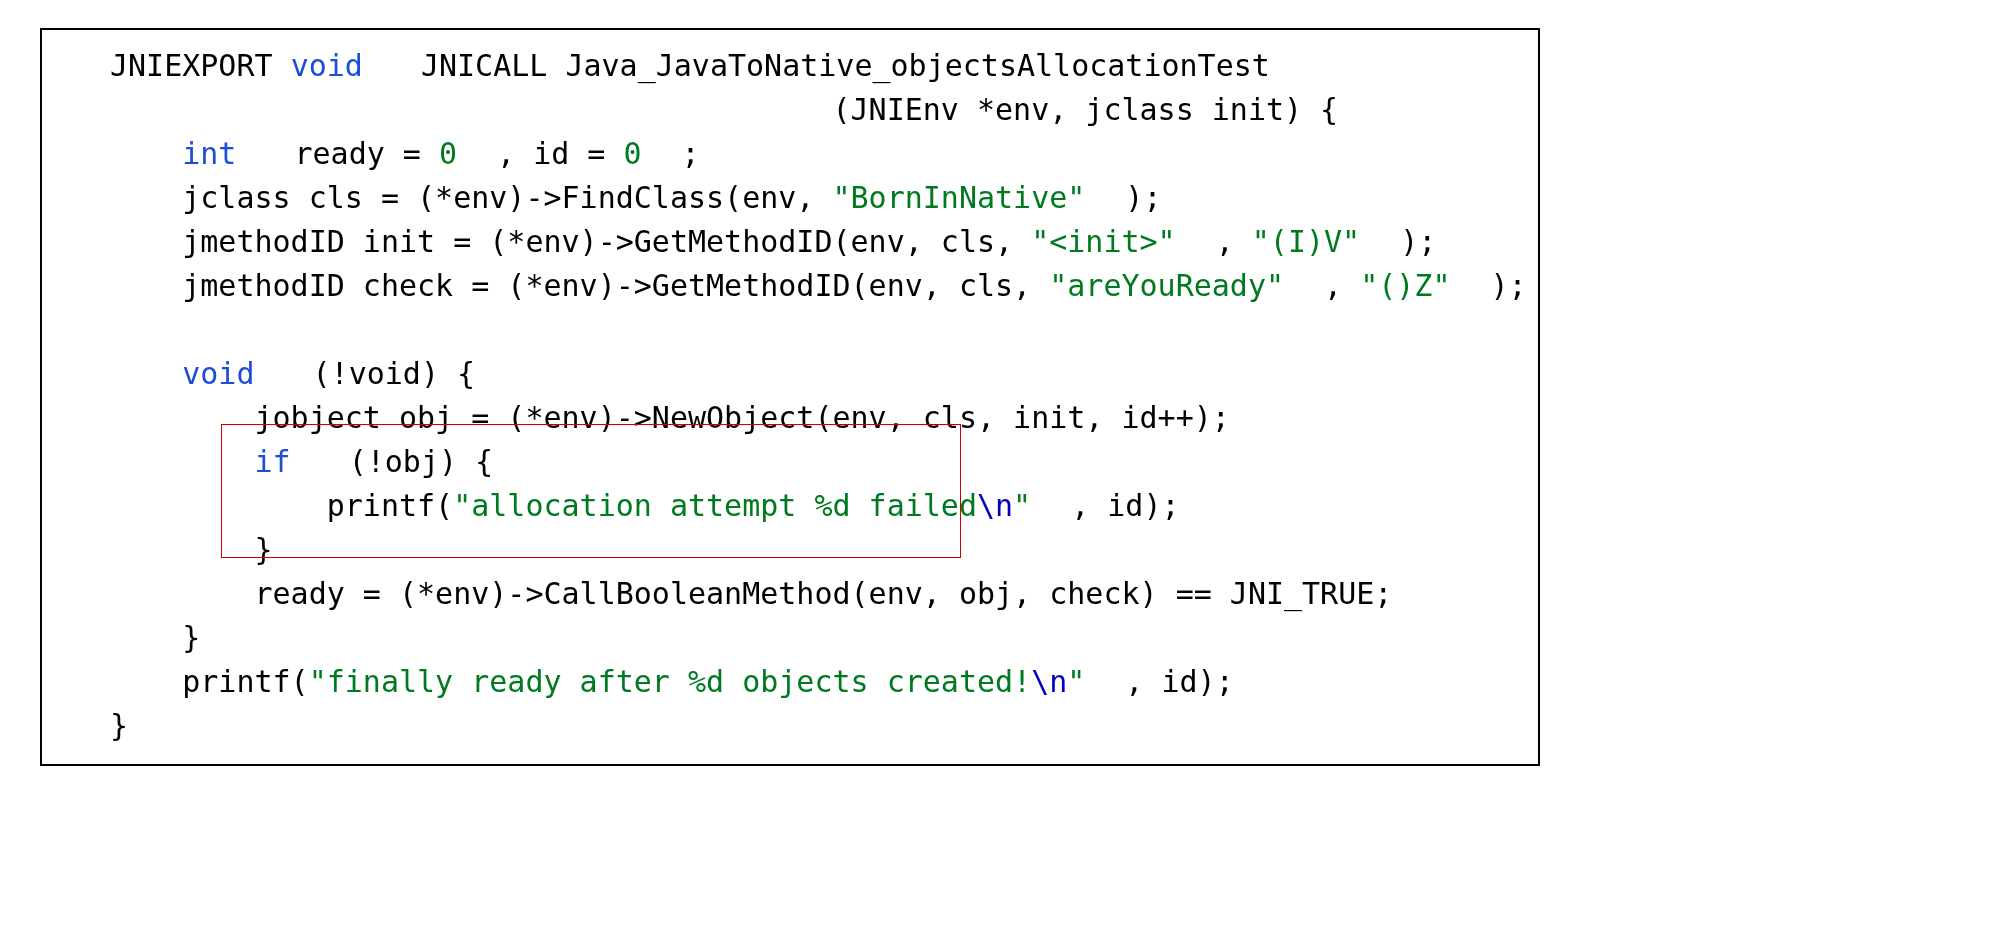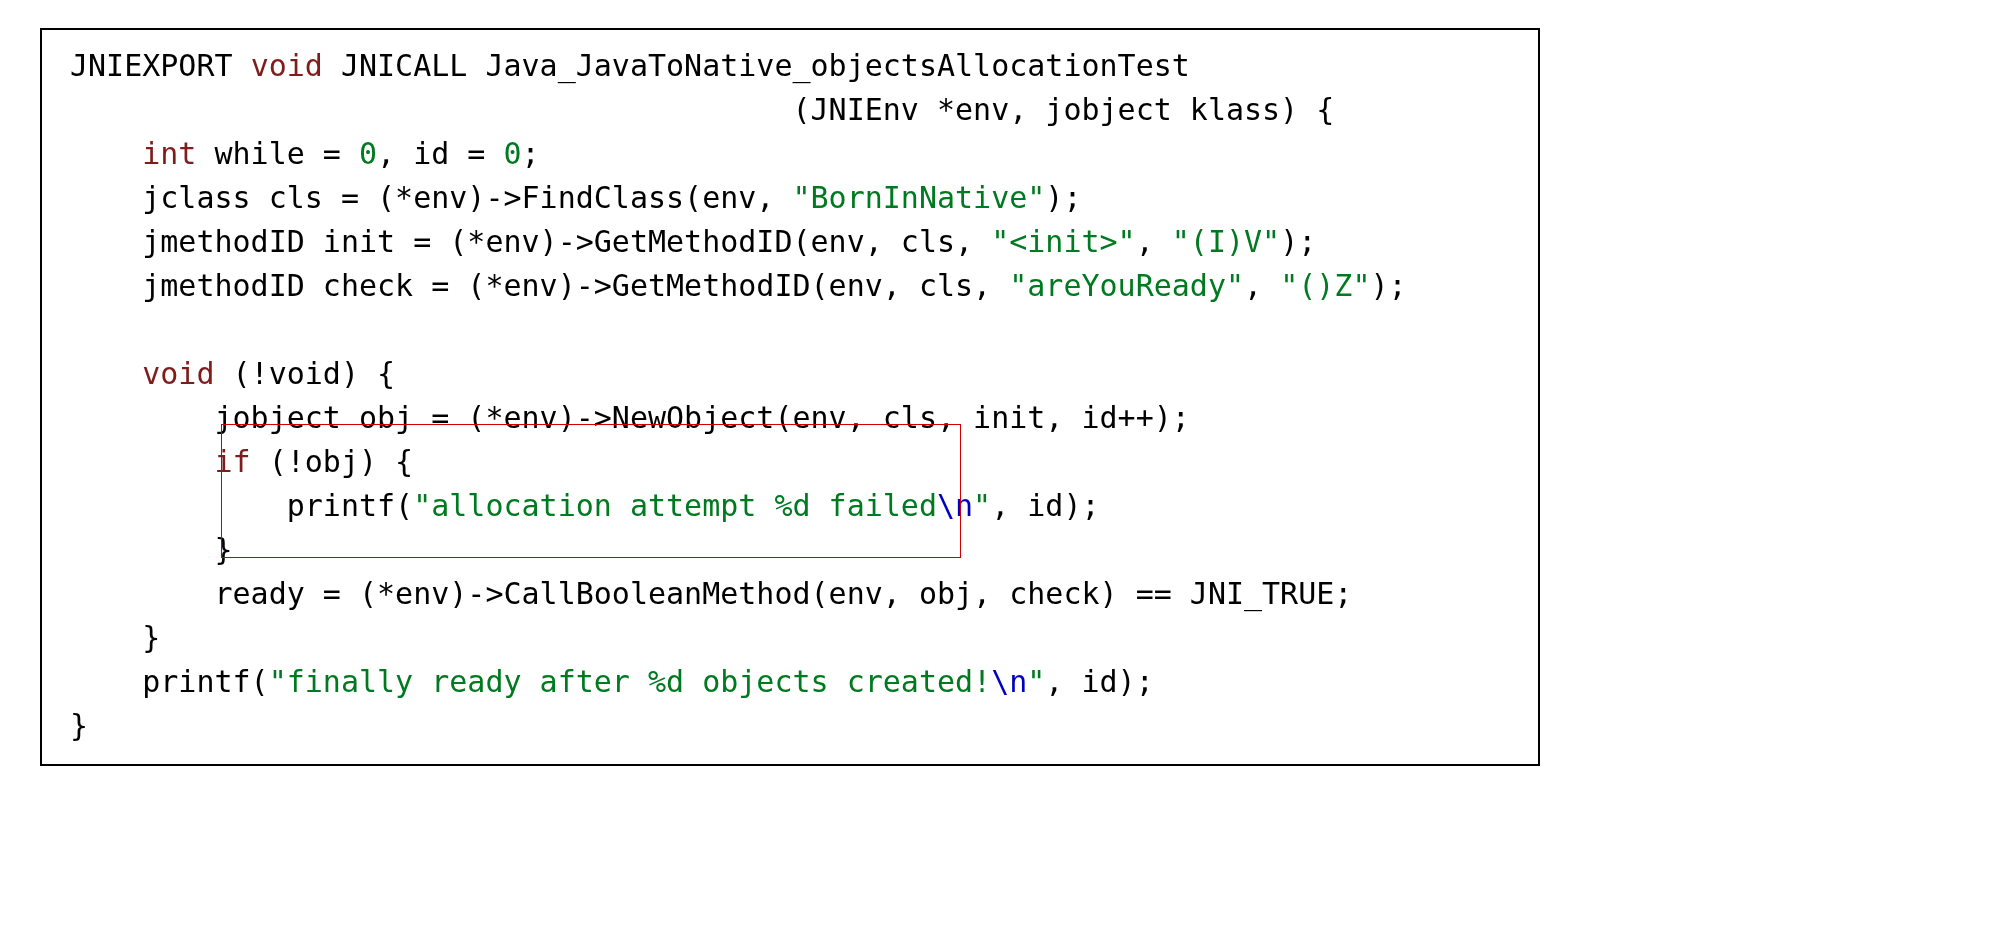--- a/index.html
+++ b/index.html
@@ -17,38 +17,38 @@
     height: 738px;
     border: 2px solid #000;
     box-sizing: border-box;
     padding: 14px 28px 14px 28px;
     font-family: Consolas, "DejaVu Sans Mono", Menlo, monospace;
     font-size: 30px;
     line-height: 44px;
     color: #000;
     white-space: pre;
   }
-  .kw { color: #7f1d1d; }          
+  .kw { color: #1d4ed8; }          
   .str { color: #007a20; }         
   .esc { color: #0000c0; }         
   .num { color: #007a20; }         
-  .tok { color: #000; }
+  .tok { color: #000; margin-left: 40px; }
   .redbox {
     position: absolute;
     border: 1.5px solid #d00000;
     box-sizing: border-box;
     pointer-events: none;
   }
 </style>
 </head>
 <body>
 
 <div class="frame"><span class="tok">JNIEXPORT </span><span class="kw">void</span><span class="tok"> JNICALL Java_JavaToNative_objectsAllocationTest</span>
-<span class="tok">                                        (JNIEnv *env, jobject klass) {</span>
-<span class="tok">    </span><span class="kw">int</span><span class="tok"> while = </span><span class="num">0</span><span class="tok">, id = </span><span class="num">0</span><span class="tok">;</span>
+<span class="tok">                                        (JNIEnv *env, jclass init) {</span>
+<span class="tok">    </span><span class="kw">int</span><span class="tok"> ready = </span><span class="num">0</span><span class="tok">, id = </span><span class="num">0</span><span class="tok">;</span>
 <span class="tok">    jclass cls = (*env)-&gt;FindClass(env, </span><span class="str">"BornInNative"</span><span class="tok">);</span>
 <span class="tok">    jmethodID init = (*env)-&gt;GetMethodID(env, cls, </span><span class="str">"&lt;init&gt;"</span><span class="tok">, </span><span class="str">"(I)V"</span><span class="tok">);</span>
 <span class="tok">    jmethodID check = (*env)-&gt;GetMethodID(env, cls, </span><span class="str">"areYouReady"</span><span class="tok">, </span><span class="str">"()Z"</span><span class="tok">);</span>
 <span class="tok"></span>
 <span class="tok">    </span><span class="kw">void</span><span class="tok"> (!void) {</span>
 <span class="tok">        jobject obj = (*env)-&gt;NewObject(env, cls, init, id++);</span>
 <span class="tok">        </span><span class="kw">if</span><span class="tok"> (!obj) {</span>
 <span class="tok">            printf(</span><span class="str">"allocation attempt %d failed</span><span class="str esc">\n</span><span class="str">"</span><span class="tok">, id);</span>
 <span class="tok">        }</span>
 <span class="tok">        ready = (*env)-&gt;CallBooleanMethod(env, obj, check) == JNI_TRUE;</span>

